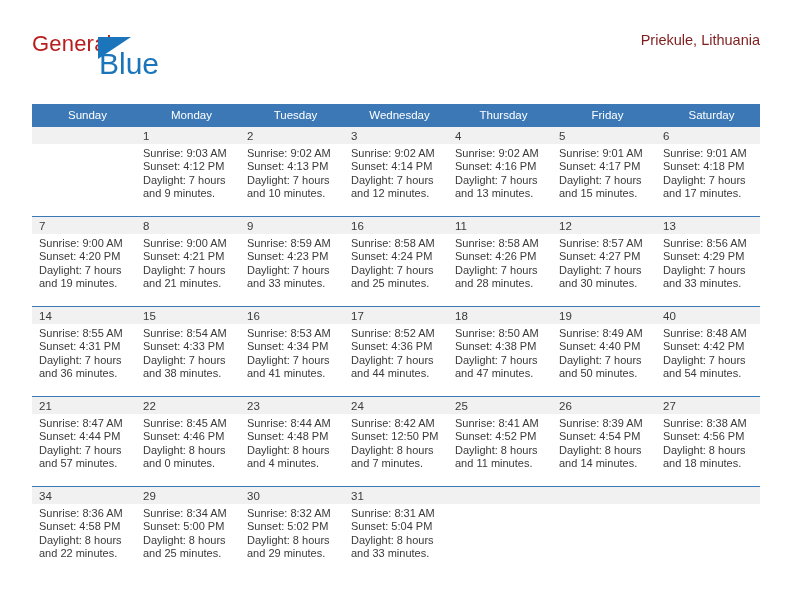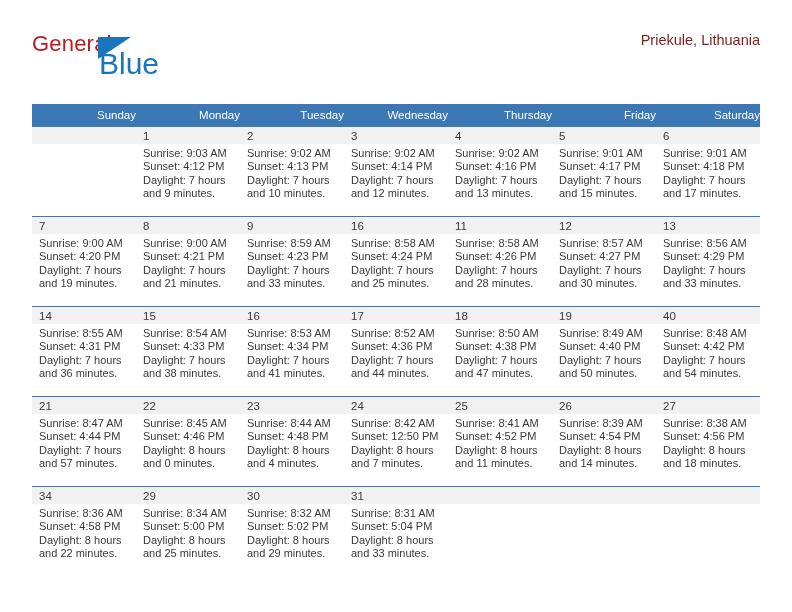--- a/index.html
+++ b/index.html
@@ -91,21 +91,21 @@
     top: 104px;
     width: 728px;
     border-collapse: collapse;
     table-layout: fixed;
   }
   .calendar th {
     background: #3b78b5;
     color: #ffffff;
     font-size: 11.5px;
     font-weight: normal;
-    text-align: right;
+    text-align: center;
     padding: 5px 0 5px 7px;
     height: 11px;
     border: none;
   }
   .calendar td {
     vertical-align: top;
     padding: 0;
     border: none;
     width: 104px;
   }

